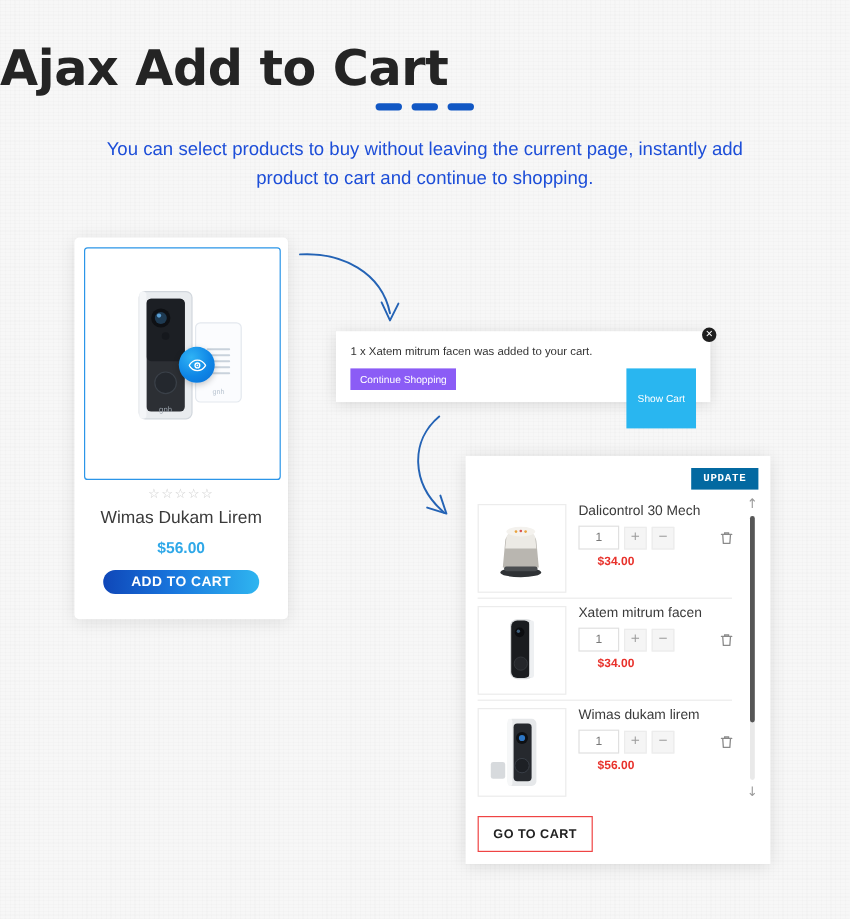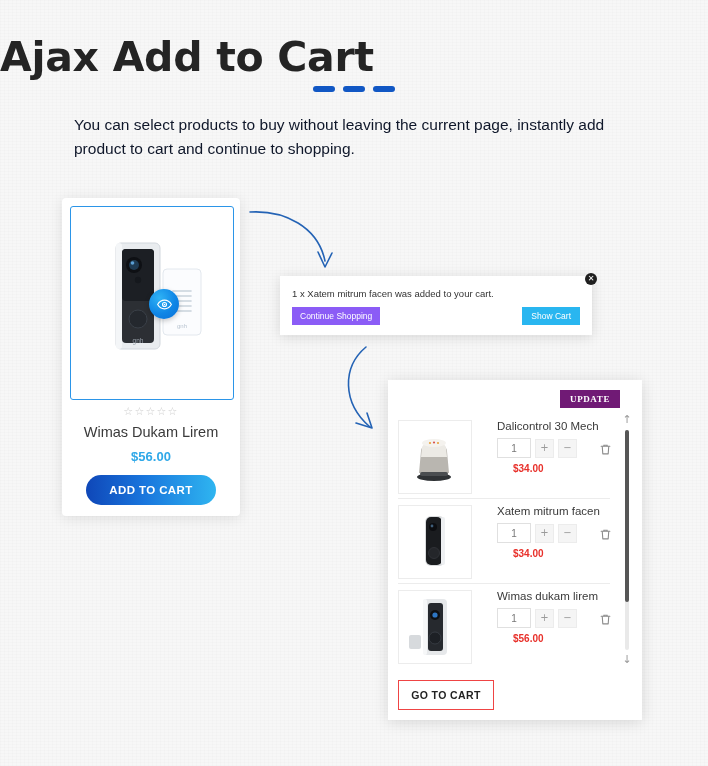--- a/index.html
+++ b/index.html
@@ -45,24 +45,24 @@
     width: 22px;
     height: 6px;
     border-radius: 3px;
     background: #1157c4;
   }
   .subtitle {
     position: absolute;
     top: 113px;
     left: 74px;
     width: 560px;
-    text-align: left;
+    text-align: center;
     font-size: 15.5px;
     line-height: 24px;
-    color: #0f172a;
+    color: #1d4ed8;
   }
 
   
   .product-card {
     position: absolute;
     left: 62px;
     top: 198px;
     width: 178px;
     height: 318px;
     background: #ffffff;
@@ -125,21 +125,21 @@
     text-align: center;
     font-size: 13px;
     font-weight: bold;
     color: #2fa8e8;
   }
   .add-to-cart-btn {
     position: absolute;
     left: 24px;
     top: 277px;
     width: 130px;
-    height: 30px;
+    height: 20px;
     border: none;
     border-radius: 16px;
     background: linear-gradient(to right, #0f47b8 0%, #1976dd 45%, #2fb5f0 100%);
     color: #ffffff;
     font-size: 11.5px;
     font-weight: bold;
     letter-spacing: 0.4px;
     cursor: pointer;
     font-family: "Liberation Sans", sans-serif;
   }
@@ -177,21 +177,21 @@
     color: #ffffff;
     font-size: 8.5px;
     border: none;
     cursor: pointer;
     font-family: "Liberation Sans", sans-serif;
   }
   .toast-showcart-btn {
     position: absolute;
     right: 12px;
     top: 31px;
-    padding: 4px 9px;
+    padding: 20px 9px;
     background: #29b6f0;
     color: #ffffff;
     font-size: 8.5px;
     border: none;
     cursor: pointer;
     font-family: "Liberation Sans", sans-serif;
   }
   .toast-close-btn {
     position: absolute;
     left: 585px;
@@ -214,31 +214,31 @@
     position: absolute;
     left: 388px;
     top: 380px;
     width: 254px;
     height: 340px;
     background: #ffffff;
     box-shadow: 0 2px 14px rgba(0,0,0,0.13);
   }
   .cart-update-btn {
     position: absolute;
-    right: 22px;
+    right: 10px;
     top: 10px;
     padding: 4px 10px;
-    background: #701a75;
+    background: #0369a1;
     color: #ffffff;
     font-size: 9px;
     font-weight: bold;
     letter-spacing: 0.6px;
     border: none;
     cursor: pointer;
-    font-family: Liberation Serif, serif;
+    font-family: Liberation Mono, monospace;
   }
   .cart-items {
     position: absolute;
     left: 0;
     top: 34px;
     width: 232px;
     height: 252px;
     overflow: hidden;
   }
   .cart-item {
@@ -253,21 +253,21 @@
     left: 0;
     top: 6px;
     width: 72px;
     height: 72px;
     border: 1px solid #ececec;
     background: #ffffff;
     overflow: hidden;
   }
   .cart-info {
     position: absolute;
-    left: 99px;
+    left: 84px;
     top: 6px;
     width: 130px;
   }
   .cart-item-name {
     font-size: 11.5px;
     color: #3a3a3a;
     white-space: nowrap;
   }
   .qty-row {
     display: flex;

